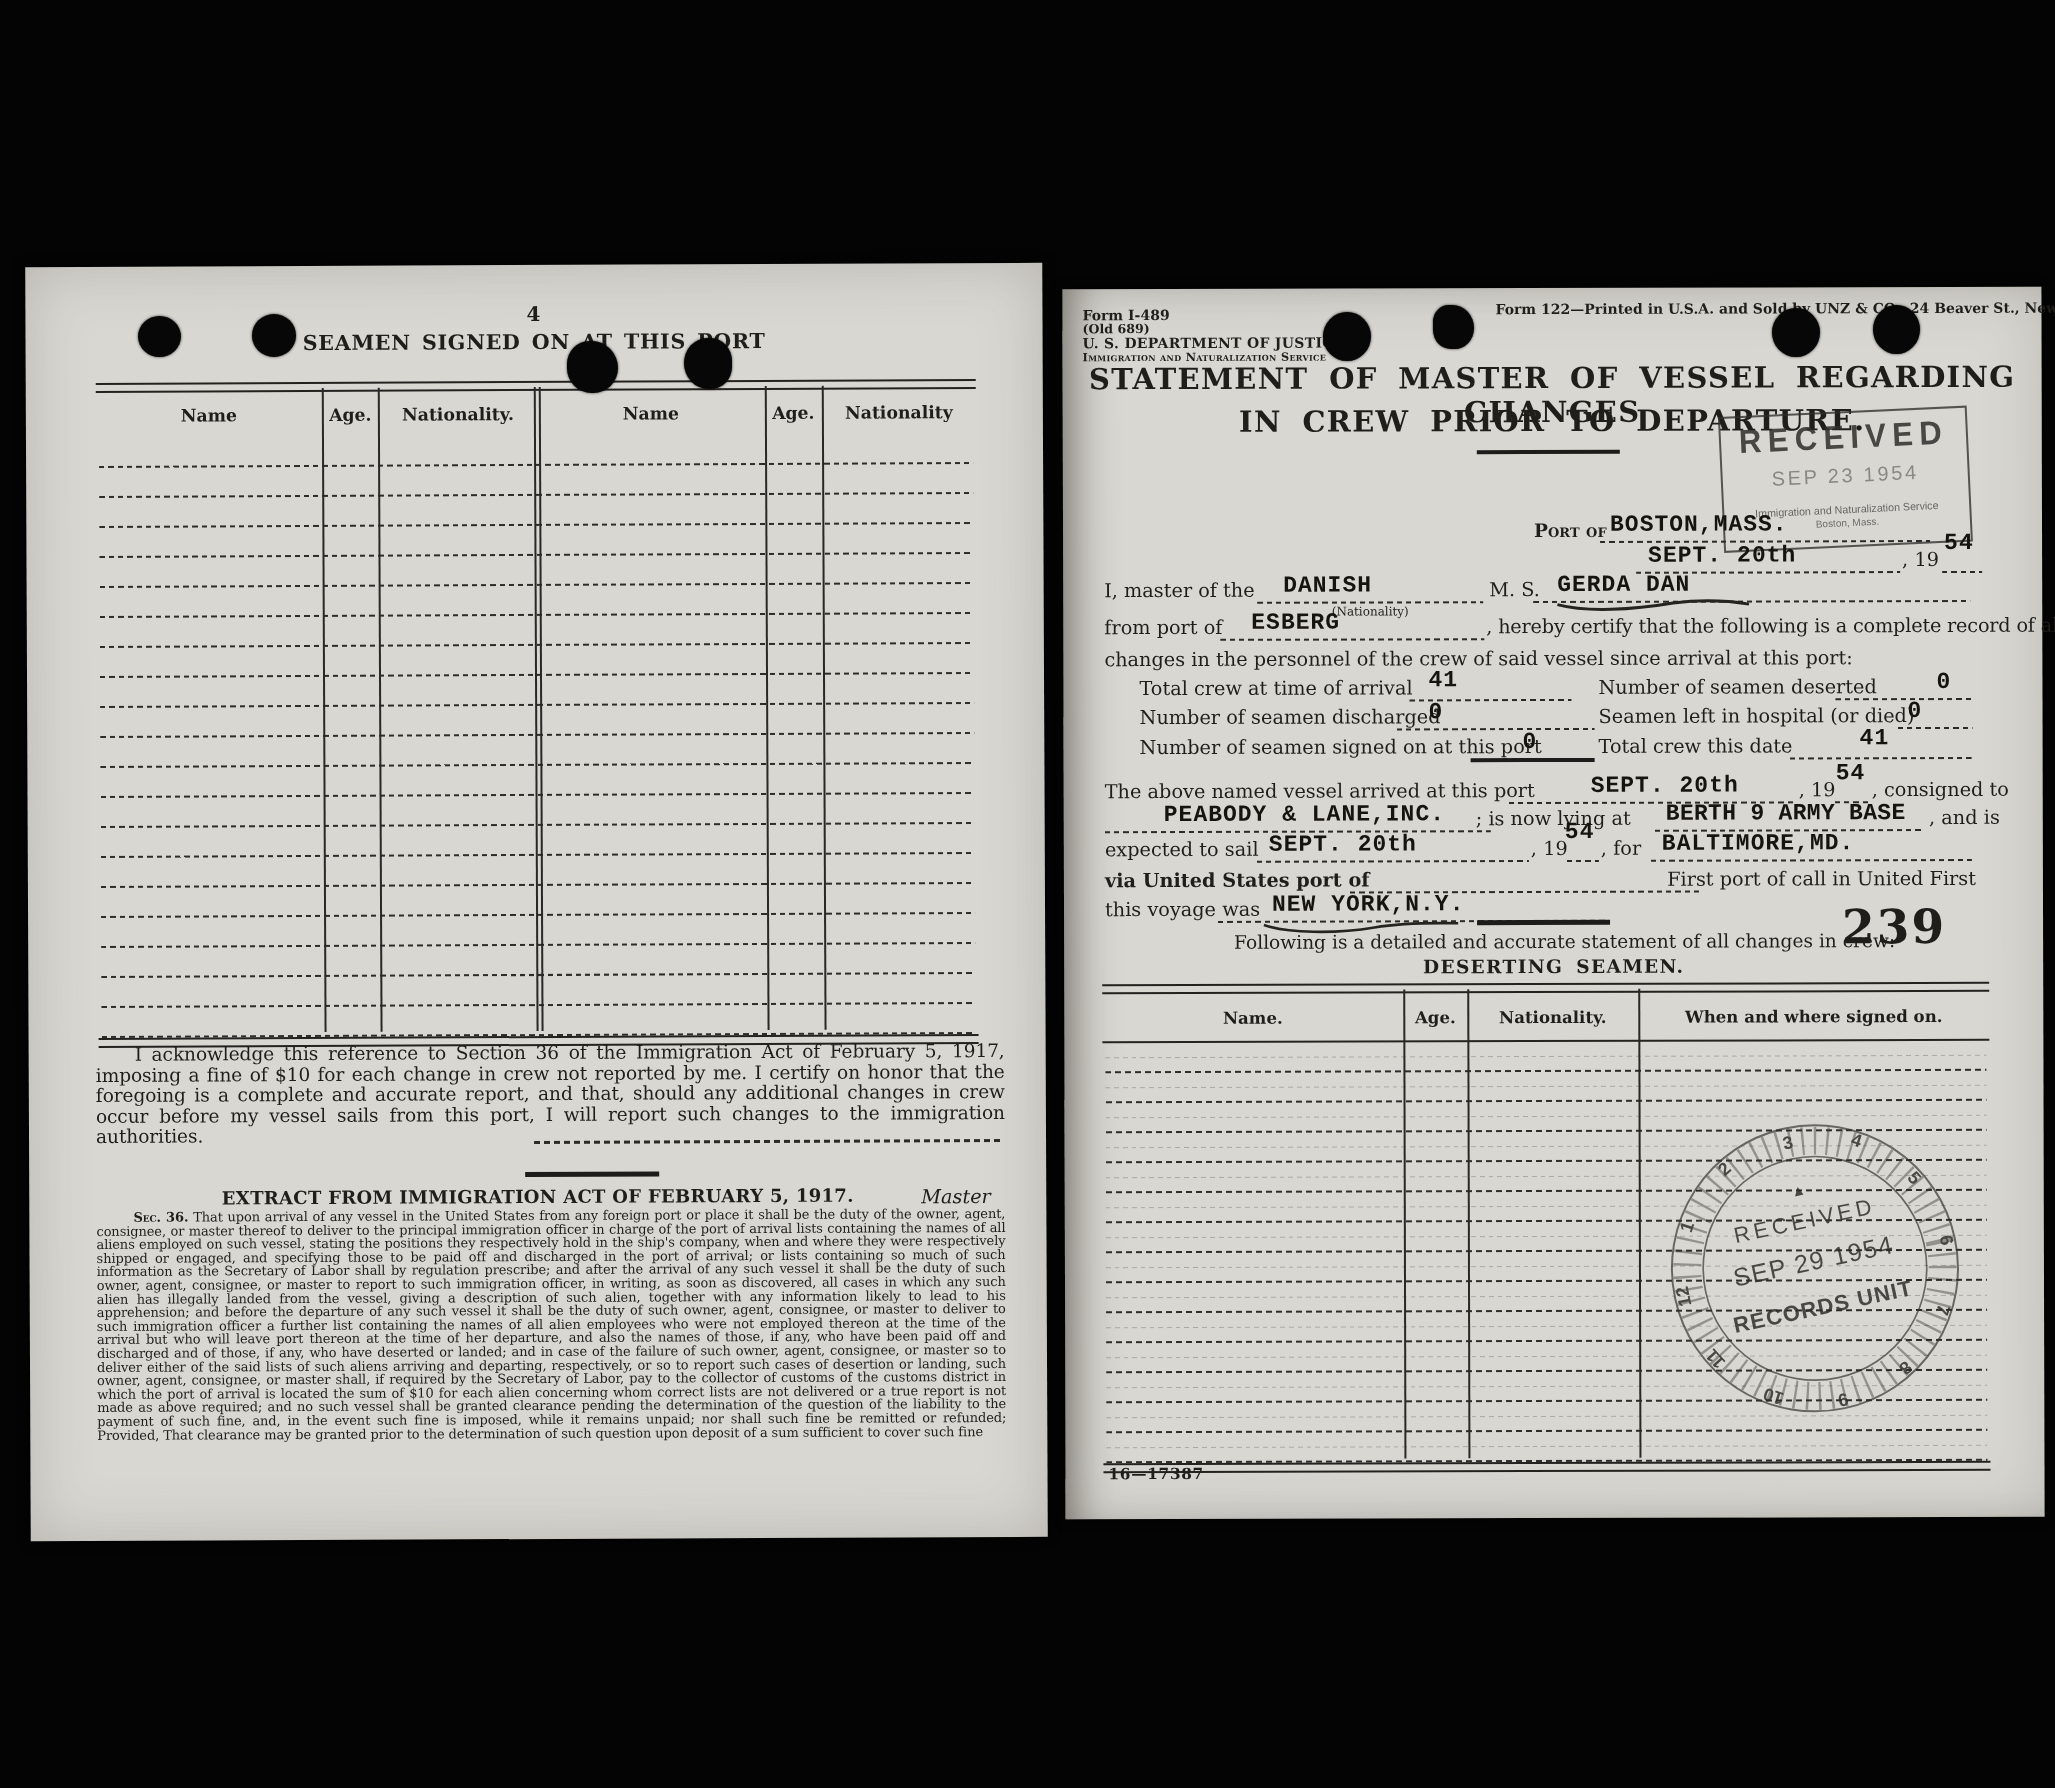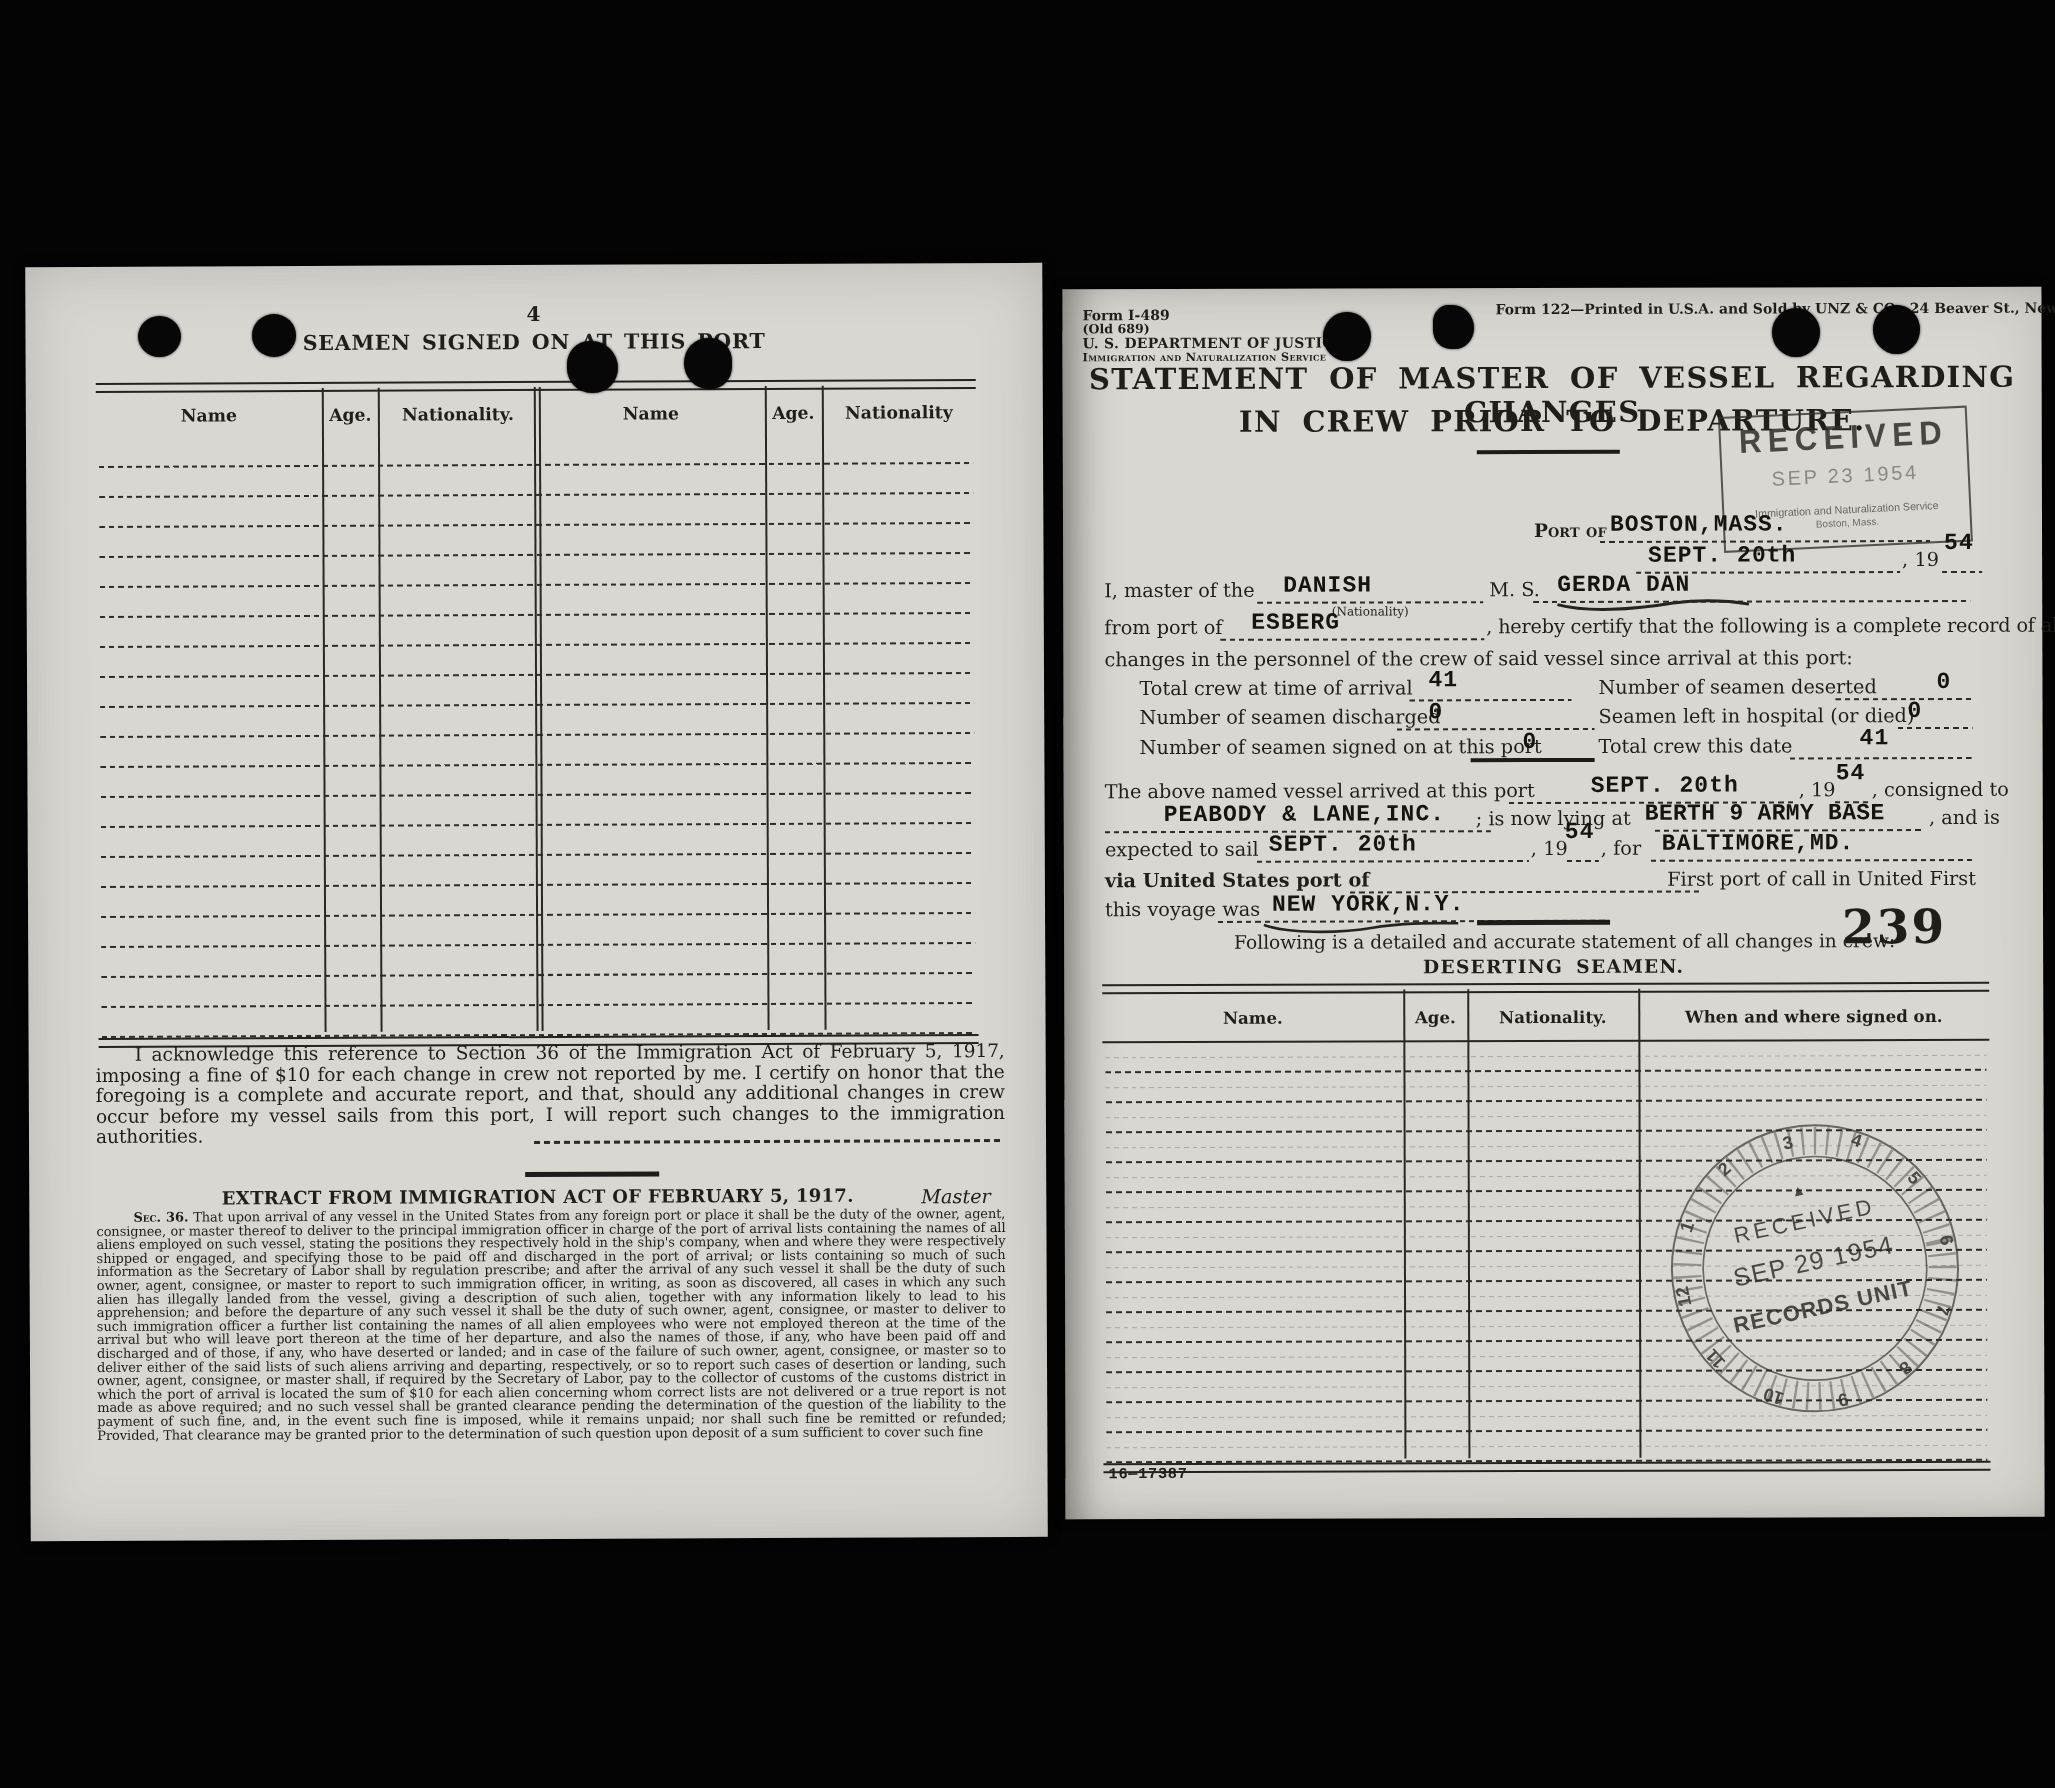--- a/index.html
+++ b/index.html
@@ -237,21 +237,21 @@
       <span class="fl-dots dots" style="left:771px;width:35px;"></span>
       <span class="fl-typed sup" style="left:772px;">54</span>
       <span class="fl-lbl" style="left:808px;">, consigned to</span>
     </div>
 
     <div class="fline" style="top:513px;">
       <span class="fl-dots dots" style="left:41px;width:386px;"></span>
       <span class="fl-typed" style="left:100px;">PEABODY &amp; LANE,INC.</span>
       <span class="fl-lbl" style="left:412px;">; is now lying at</span>
       <span class="fl-dots dots" style="left:591px;width:269px;"></span>
-      <span class="fl-typed" style="left:581px;letter-spacing:0.3px;margin-top:24px;">BERTH 9 ARMY BASE</span>
+      <span class="fl-typed" style="left:602px;letter-spacing:0.3px;margin-top:24px;">BERTH 9 ARMY BASE</span>
       <span class="fl-lbl" style="right:43px;">, and is</span>
     </div>
 
     <div class="fline" style="top:543px;">
       <span class="fl-lbl" style="left:41px;">expected to sail</span>
       <span class="fl-dots dots" style="left:193px;width:272px;"></span>
       <span class="fl-typed" style="left:205px;">SEPT. 20th</span>
       <span class="fl-lbl" style="left:467px;">, 19</span>
       <span class="fl-dots dots" style="left:503px;width:32px;"></span>
       <span class="fl-typed sup" style="left:501px;">54</span>
@@ -303,21 +303,21 @@
           <div class="rrow"></div>
           <div class="rrow"></div>
           <div class="rrow"></div>
         </div>
       <div class="dblrule"></div>
       <div class="vline" style="left:301px;top:6px;height:469px;"></div>
       <div class="vline" style="left:365px;top:6px;height:469px;"></div>
       <div class="vline" style="left:536px;top:6px;height:469px;"></div>
     </div>
 
-    <div class="abs footer-code" style="left:43px;top:1176px;font-family:Liberation Mono, monospace;">16—17387</div>
+    <div class="abs footer-code" style="left:43px;top:1176px;">16—17387</div>
 
     <svg class="abs circstamp" style="left:597px;top:828px;" width="306" height="306" viewBox="0 0 460 460">
       <g fill="none" stroke="#32302c">
         <circle cx="230" cy="230" r="215" stroke-width="3" opacity="0.8"></circle>
         <circle cx="230" cy="230" r="168" stroke-width="2.5" opacity="0.8"></circle>
         <circle cx="230" cy="230" r="192" stroke-width="42" stroke-dasharray="3.5 15" opacity="0.5"></circle>
       </g>
       <g font-family="Liberation Sans, sans-serif" font-weight="bold" fill="#2f2d29" text-anchor="middle">
         <text transform="translate(63,133) rotate(-60)" font-size="27">1</text>
         <text transform="translate(133,63) rotate(-30)" font-size="27">2</text>

